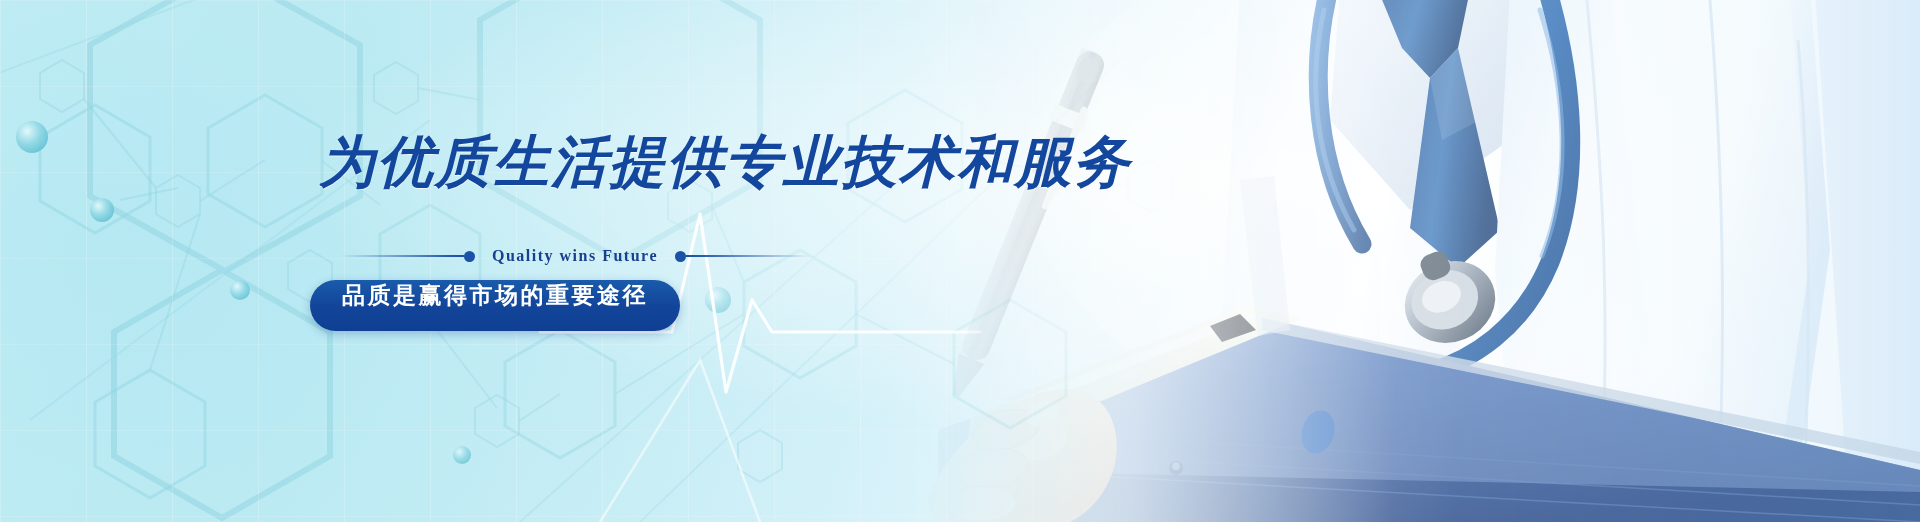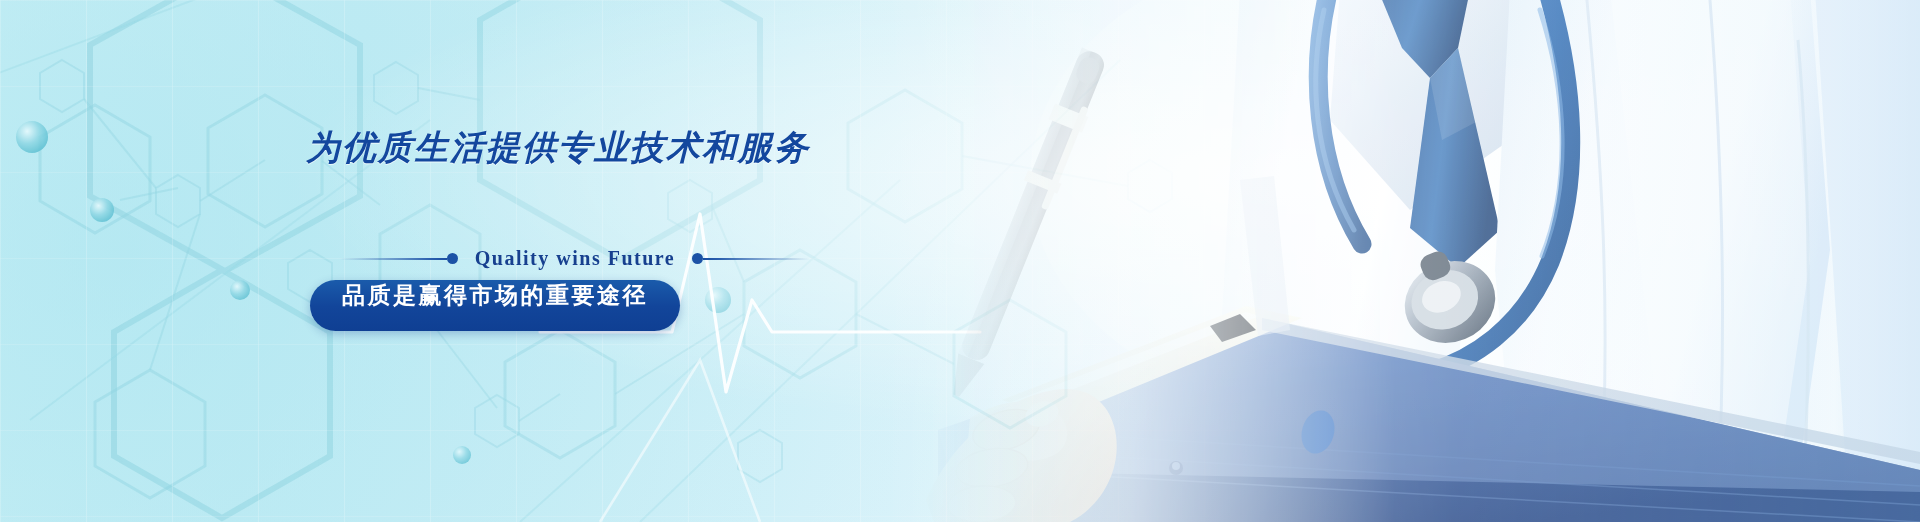--- a/index.html
+++ b/index.html
@@ -23,37 +23,37 @@
     background:radial-gradient(ellipse at 68% 34%,rgba(255,255,255,.92) 0%,rgba(255,255,255,.45) 26%,rgba(255,255,255,0) 55%);
   }
   .right-tint{
     background:linear-gradient(to right,rgba(255,255,255,0) 46%,rgba(255,255,255,.30) 58%,rgba(255,255,255,.10) 76%,rgba(193,226,246,.25) 100%);
   }
   svg.layer{width:1920px;height:522px;}
 
   
   .content{position:absolute;left:0;top:0;width:920px;height:522px;}
   .headline{
-    position:absolute;left:306px;top:125px;
-    font-size:34px;font-weight:bold;font-style:italic;
+    position:absolute;left:319px;top:125px;
+    font-size:56px;font-weight:bold;font-style:italic;
     letter-spacing:2px;color:#13479e;white-space:nowrap;
     text-shadow:0 1px 0 rgba(255,255,255,.65);
     font-family:"DejaVu Sans","Liberation Sans",sans-serif;
   }
   .tagline-row{
     position:absolute;left:340px;top:247px;
     display:flex;align-items:center;width:470px;
   }
   .rule{height:2px;flex:1;}
   .rule.left{background:linear-gradient(to right,rgba(19,71,158,0) 0%,#2a5fae 85%,#1a4fa2 100%);}
   .rule.right{background:linear-gradient(to left,rgba(19,71,158,0) 0%,#2a5fae 85%,#1a4fa2 100%);}
   .dot{width:11px;height:11px;border-radius:50%;background:#1c52a6;flex:0 0 auto;}
   .tagline-en{
     font-family:"Liberation Serif","DejaVu Serif",serif;
-    font-size:20px;font-weight:bold;color:#17408f;
+    font-size:16px;font-weight:bold;color:#17408f;
     letter-spacing:1.5px;padding:0 17px;white-space:nowrap;
   }
   .pill{
     position:absolute;left:310px;top:280px;
     width:370px;height:51px;border-radius:26px;
     background:linear-gradient(to bottom,#1a5bab 0%,#12459a 52%,#0f3f93 100%);
     box-shadow:0 3px 10px rgba(18,62,140,.28);
     display:flex;align-items:flex-start;justify-content:center;
   }
   .pill-text{

